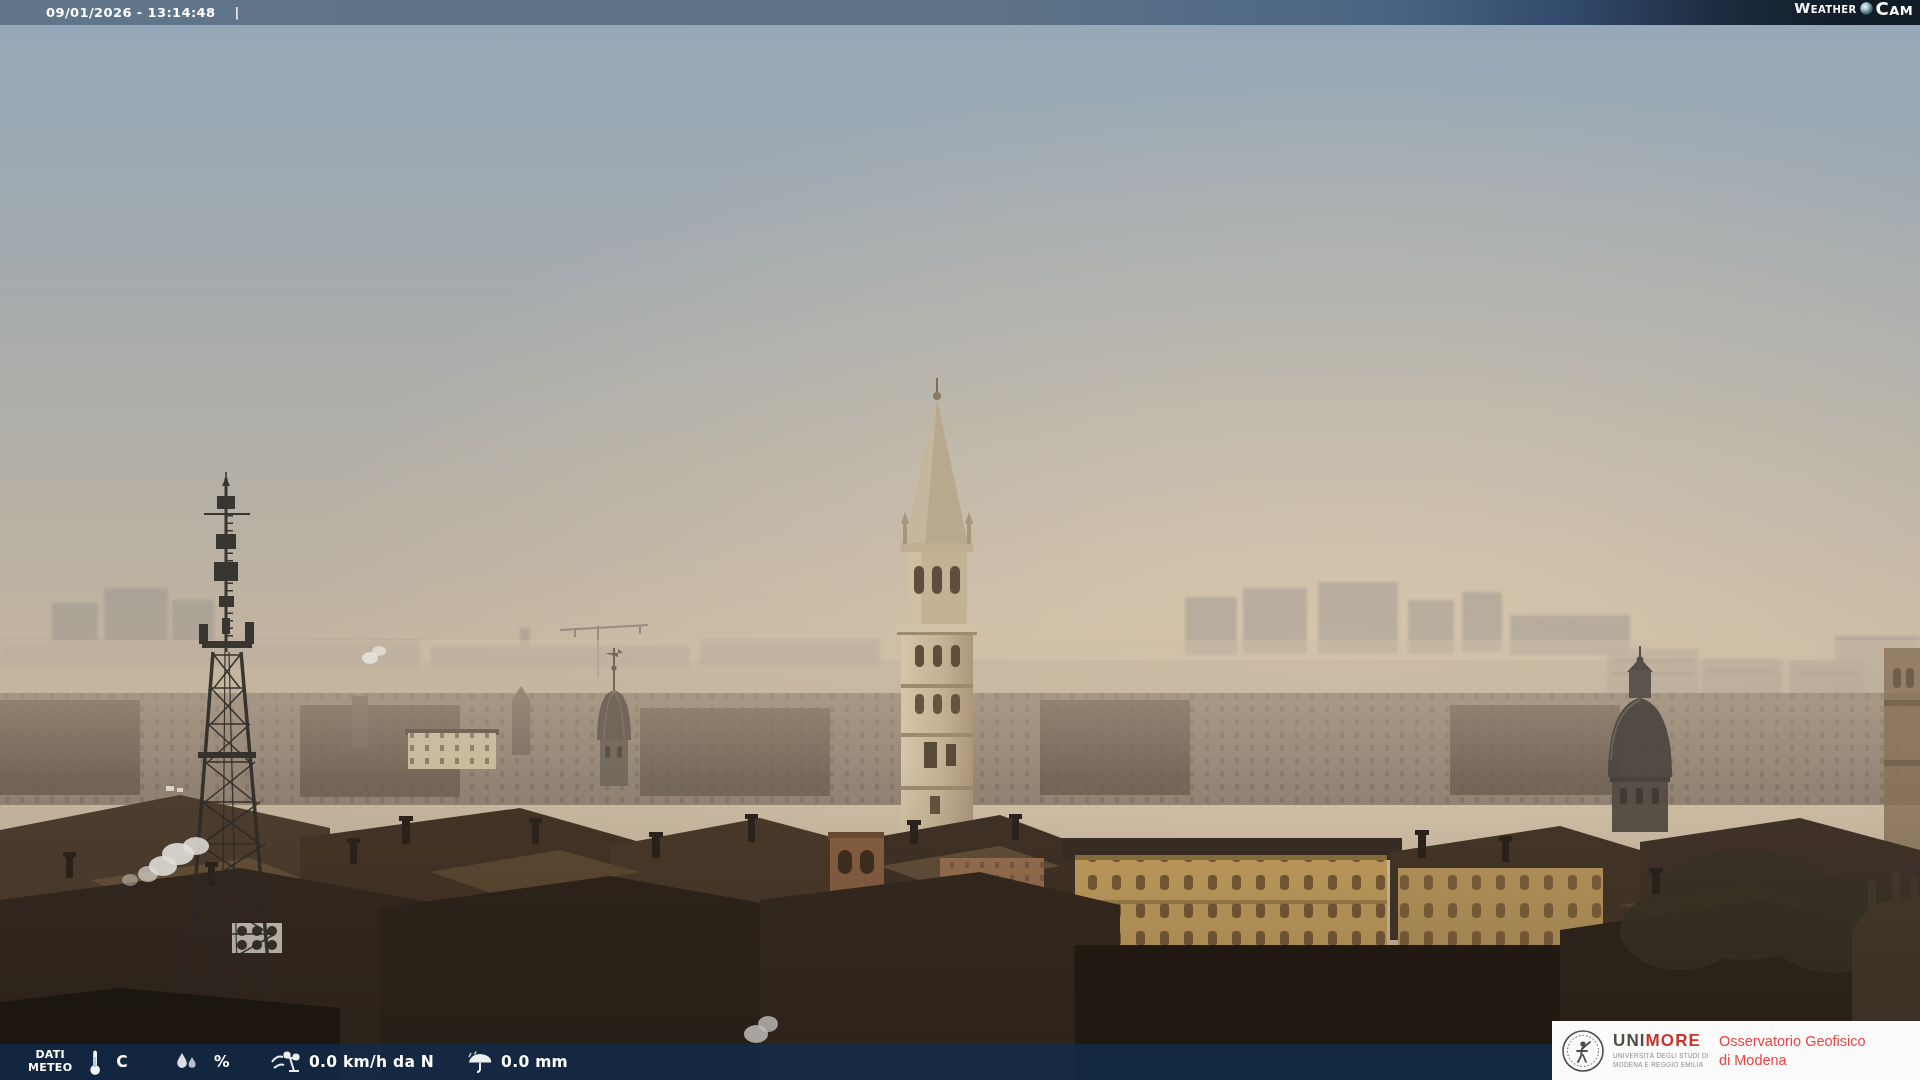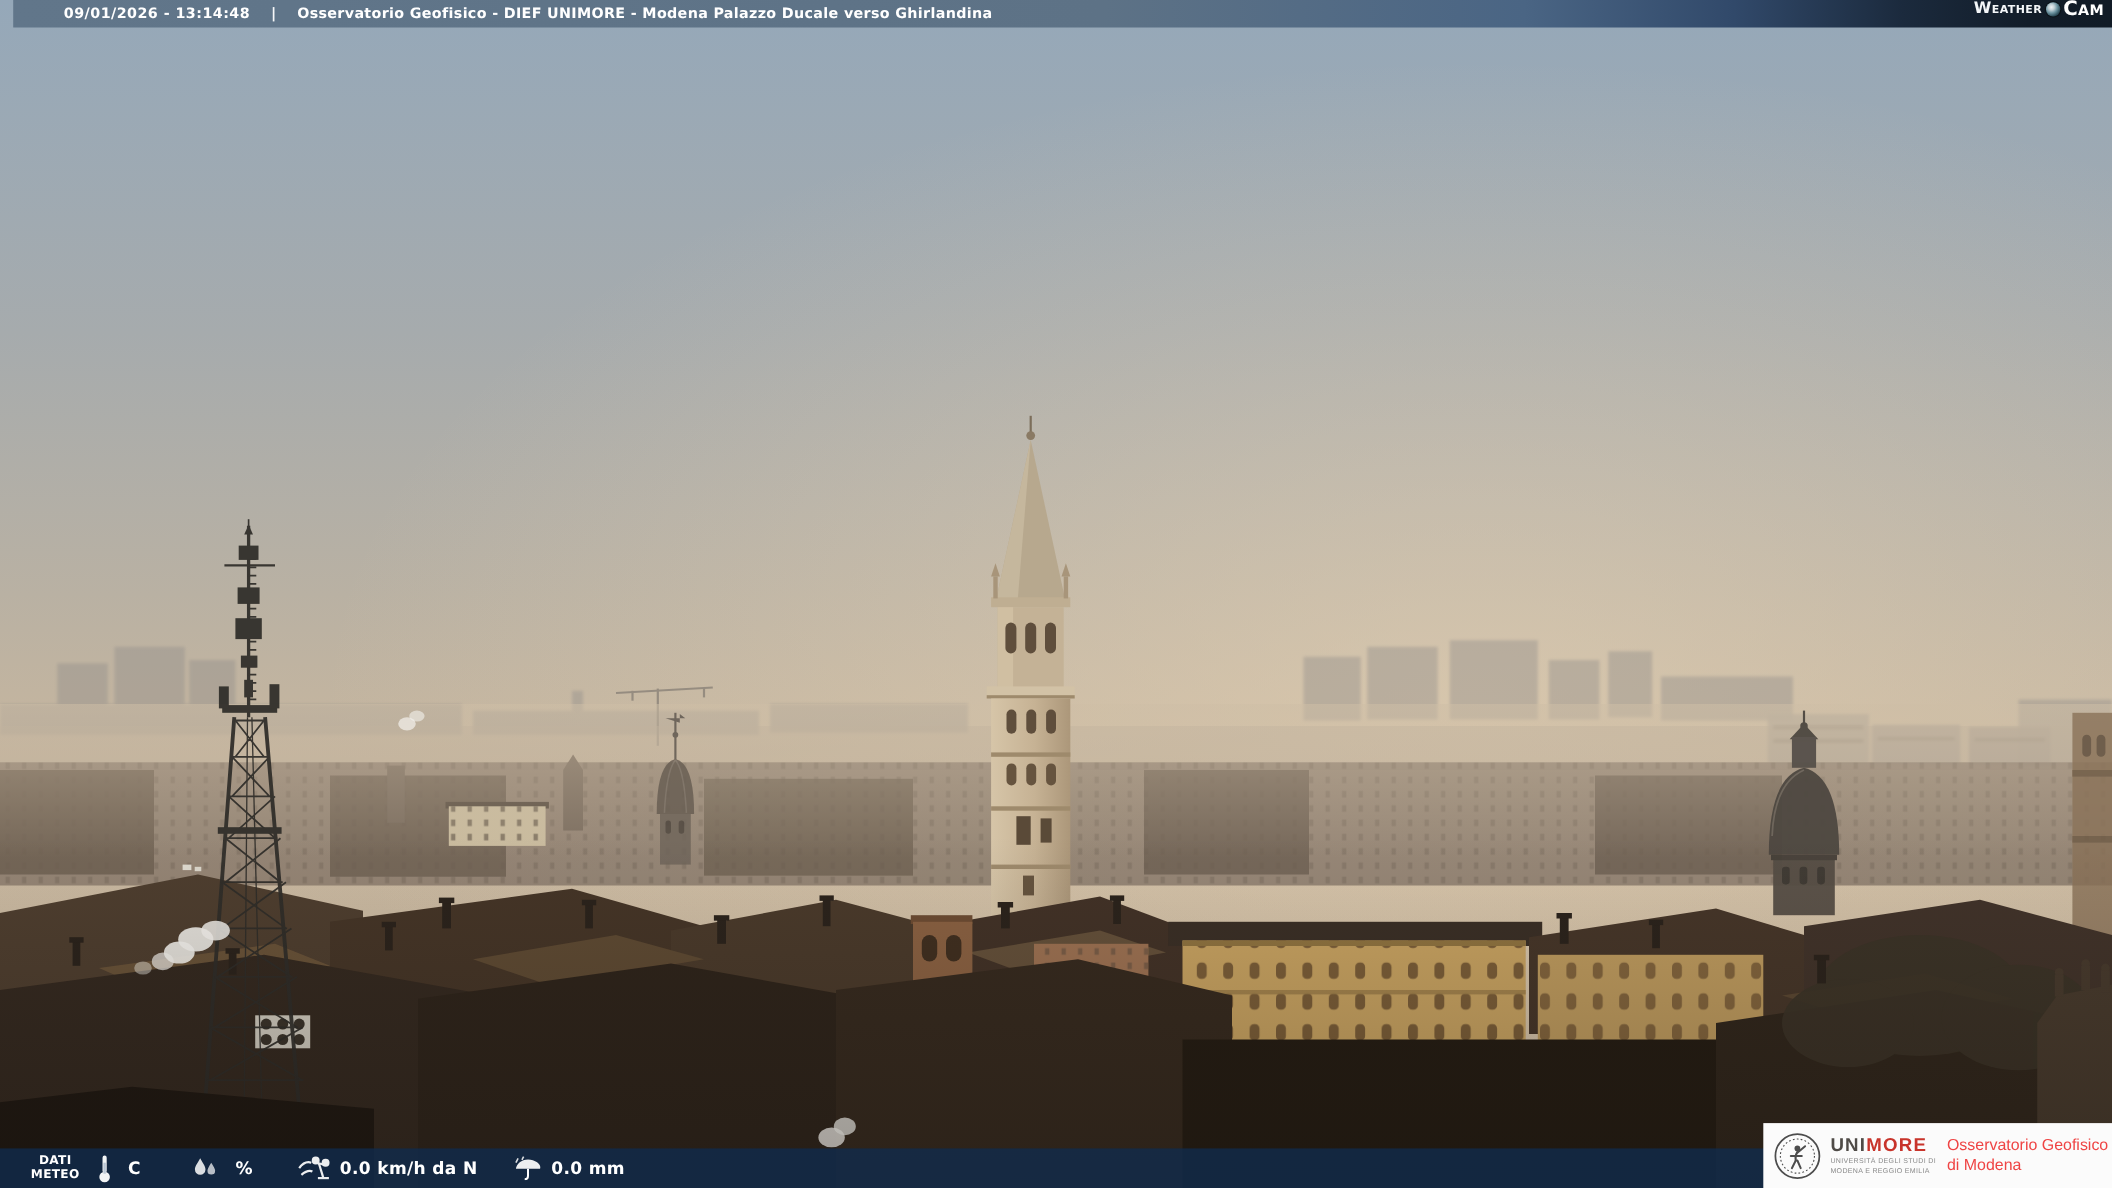--- a/index.html
+++ b/index.html
@@ -1,21 +1,21 @@
 <!DOCTYPE html>
 <html><head>
 <meta charset="utf-8">
 <style>
   html,body{margin:0;padding:0;background:#0a0a0a;}
   .frame{position:relative;width:1920px;height:1080px;overflow:hidden;
          font-family:"DejaVu Sans",sans-serif;}
   .scene{position:absolute;inset:0;width:100%;height:100%;display:block;}
 
   
-  .topbar{position:absolute;top:0;left:12px;right:0;height:25px;display:flex;align-items:center;
+  .topbar{position:absolute;top:0;left:0;right:0;height:25px;display:flex;align-items:center;
     background:linear-gradient(90deg,#61768a 0%,#5d7286 52%,#4a6584 72%,#31496a 82%,#1b2a3d 90%,#121d29 96%,#111b26 100%);
     color:#fff;font-weight:bold;font-size:13px;z-index:4;text-align:center;}
   .topbar .ts{margin-left:46px;letter-spacing:.4px;white-space:nowrap;}
   .topbar .sep{margin:0 19px;opacity:.95;}
   .topbar .title{letter-spacing:.3px;white-space:nowrap;}
   .brand{position:absolute;right:7px;top:0;height:16px;display:flex;align-items:center;gap:3px;}
   .brand .w{font-variant:small-caps;font-size:14.5px;font-weight:600;letter-spacing:.4px;color:#f3f6f8;}
   .brand .cam{font-variant:small-caps;font-size:18px;font-weight:bold;letter-spacing:.4px;color:#fff;}
   .lens{width:13px;height:13px;border-radius:50%;flex:none;
     background:radial-gradient(circle at 38% 35%,#eef2f4 0%,#c2d0d6 22%,#6e95a2 45%,#2a4a56 72%,#15262e 100%);
@@ -26,21 +26,21 @@
     background:rgba(15,44,78,.78);color:#fff;z-index:3;}
   .dati{margin-left:28px;font-size:11px;font-weight:bold;line-height:1.15;text-align:center;letter-spacing:.3px;}
   .metric{display:flex;align-items:center;gap:7px;font-size:15.5px;font-weight:bold;letter-spacing:.3px;white-space:nowrap;}
   .metric svg{display:block;}
   .m-temp{margin-left:16px;}
   .m-hum{margin-left:46px;}
   .m-wind{margin-left:40px;}
   .m-rain{margin-left:32px;}
 
   
-  .logobox{position:absolute;right:0;bottom:0;width:317px;height:59px;background:#fbfbfb;
+  .logobox{position:absolute;right:0;bottom:0;width:368px;height:59px;background:#fbfbfb;
     display:flex;align-items:center;z-index:5;font-family:"Liberation Sans",sans-serif;}
   .crest{width:44px;height:44px;margin-left:9px;flex:none;}
   .wordmark{margin-left:8px;display:flex;flex-direction:column;line-height:1;flex:none;}
   .unimore{font-size:17px;font-weight:bold;letter-spacing:1.1px;color:#4f4b47;}
   .unimore .more{color:#c8342b;}
   .unisub{margin-top:3px;font-size:6.4px;color:#8a8a8a;letter-spacing:.3px;line-height:1.3;}
   .org{margin-left:10px;font-size:14.5px;color:#ef4444;line-height:1.3;}
 </style>
 </head>
 <body>
@@ -333,21 +333,20 @@
       <ellipse cx="756" cy="1034" rx="12" ry="9" opacity=".85"></ellipse>
       <ellipse cx="768" cy="1024" rx="10" ry="8" opacity=".8"></ellipse>
     </g>
 
     <rect x="0" y="760" width="1920" height="320" fill="url(#bottomShade)"></rect>
   </svg>
 
   <header class="topbar">
     <span class="ts">09/01/2026 - 13:14:48</span>
     <span class="sep">|</span>
-    <span class="title">Osservatorio Geofisico - DIEF UNIMORE - Modena Palazzo Ducale verso Ghirlandina</span>
     <div class="brand">
       <span class="w">Weather</span>
       <span class="lens"></span>
       <span class="cam">Cam</span>
     </div>
   </header>
 
   <footer class="botbar">
     <div class="dati">
       <div>DATI</div>

